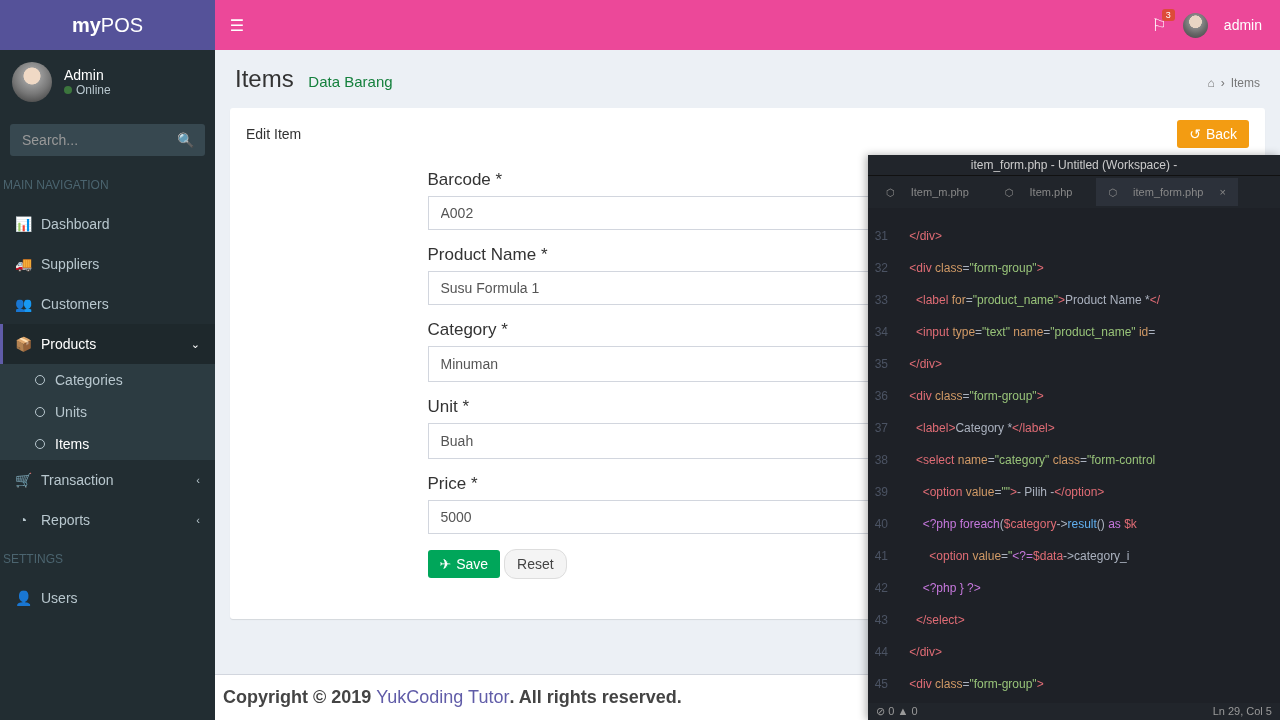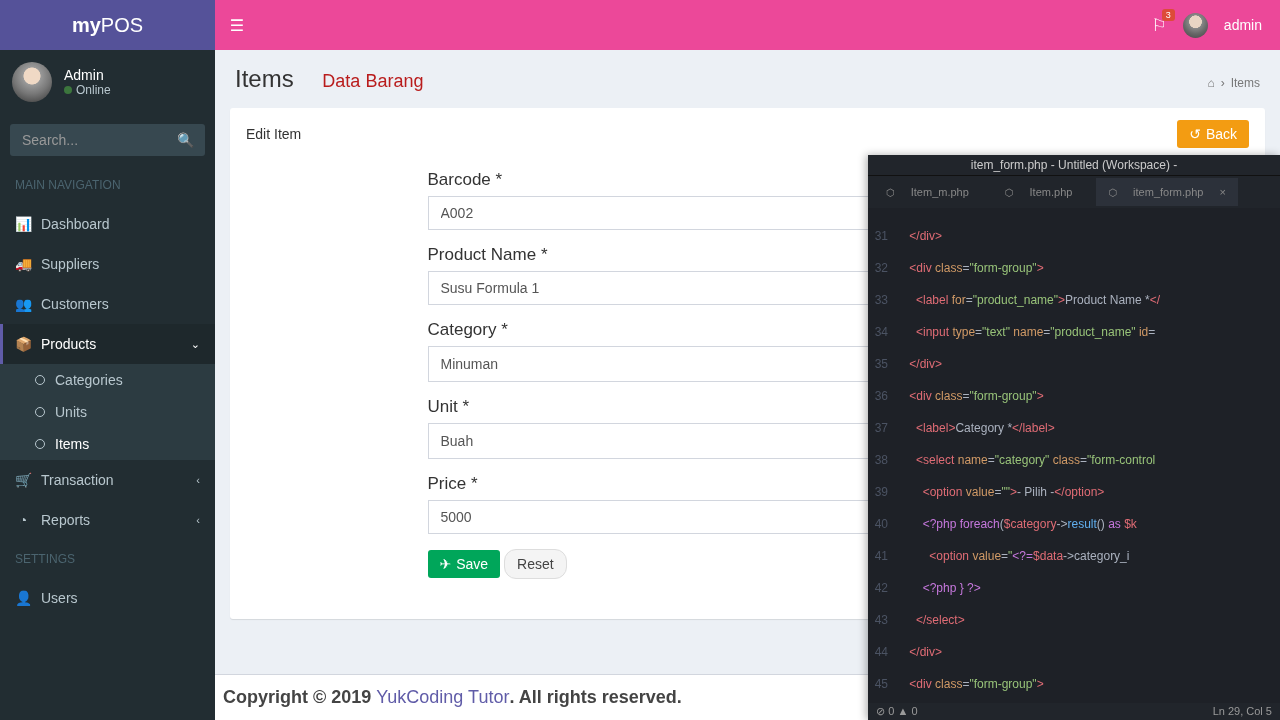--- a/index.html
+++ b/index.html
@@ -16,33 +16,33 @@
 .sidebar{position:fixed;left:0;top:50px;bottom:0;width:215px;background:#222d32;color:#b8c7ce;overflow-y:auto}
 .userpanel{padding:12px;display:flex;align-items:center;gap:12px}
 .userpanel .av{width:40px;height:40px;border-radius:50%;background:radial-gradient(circle at 50% 35%,#f0d9c5 25%,#999 27%,#777 55%,#333 100%)}
 .userpanel .nm{color:#fff;font-size:14px}
 .userpanel .st{font-size:12px;color:#b8c7ce}
 .userpanel .dot{display:inline-block;width:8px;height:8px;background:#3c763d;border-radius:50%;margin-right:4px}
 .searchbox{margin:10px;position:relative}
 .searchbox input{width:100%;background:#374850;border:none;color:#ccc;padding:8px 30px 8px 12px;border-radius:3px;font-size:14px}
 .searchbox input::placeholder{color:#999}
 .searchbox .sic{position:absolute;right:10px;top:8px;color:#999}
-.navhdr{padding:12px 15px;color:#4b646f;font-size:12px}
+.navhdr{padding:12px 3px;color:#4b646f;font-size:12px}
 .nav a{display:flex;align-items:center;padding:12px 15px;color:#b8c7ce;text-decoration:none;gap:10px;cursor:pointer}
 .nav a.active{background:#1e282c;color:#fff;border-left:3px solid #605ca8;padding-left:12px}
 .nav .chev{margin-left:auto;font-size:11px}
 .sub{background:#2c3b41}
 .sub a{padding:8px 15px 8px 35px;font-size:14px}
 .sub a .circ{width:10px;height:10px;border:1px solid #b8c7ce;border-radius:50%;display:inline-block;flex-shrink:0}
 .sub a.act{color:#fff}
 .ic{width:16px;text-align:center;font-size:14px}
 .content{margin-left:215px;padding:0;height:calc(100vh - 50px);display:flex;flex-direction:column}
 .pagehdr{padding:15px 20px;display:flex;align-items:baseline;justify-content:space-between}
 .pagehdr h1{font-size:24px;font-weight:400}
-.pagehdr h1 small{font-size:18px;color:#b91c1c;margin-left:22px}
+.pagehdr h1 small{font-size:15px;color:#15803d;margin-left:8px}
 .crumb{font-size:12px;color:#777;display:flex;align-items:center;gap:6px}
 .boxwrap{padding:0 15px;flex:1}
 .box{background:#fff;border-top:0;border-radius:3px;box-shadow:0 1px 1px rgba(0,0,0,.1)}
 .boxhdr{padding:12px 16px;display:flex;align-items:center;justify-content:space-between;border-bottom:0}
 .boxhdr h3{font-size:14px;font-weight:400}
 .btn{padding:6px 12px;border:none;border-radius:3px;cursor:pointer;font-size:14px;display:inline-flex;align-items:center;gap:5px}
 .btn-warn{background:#f39c12;color:#fff}
 .btn-succ{background:#00a65a;color:#fff}
 .btn-flat{background:#f4f4f4;color:#444;border:1px solid #ddd;border-radius:12px}
 .form{padding:10px 20px 25px;max-width:680px;margin:0 auto}

